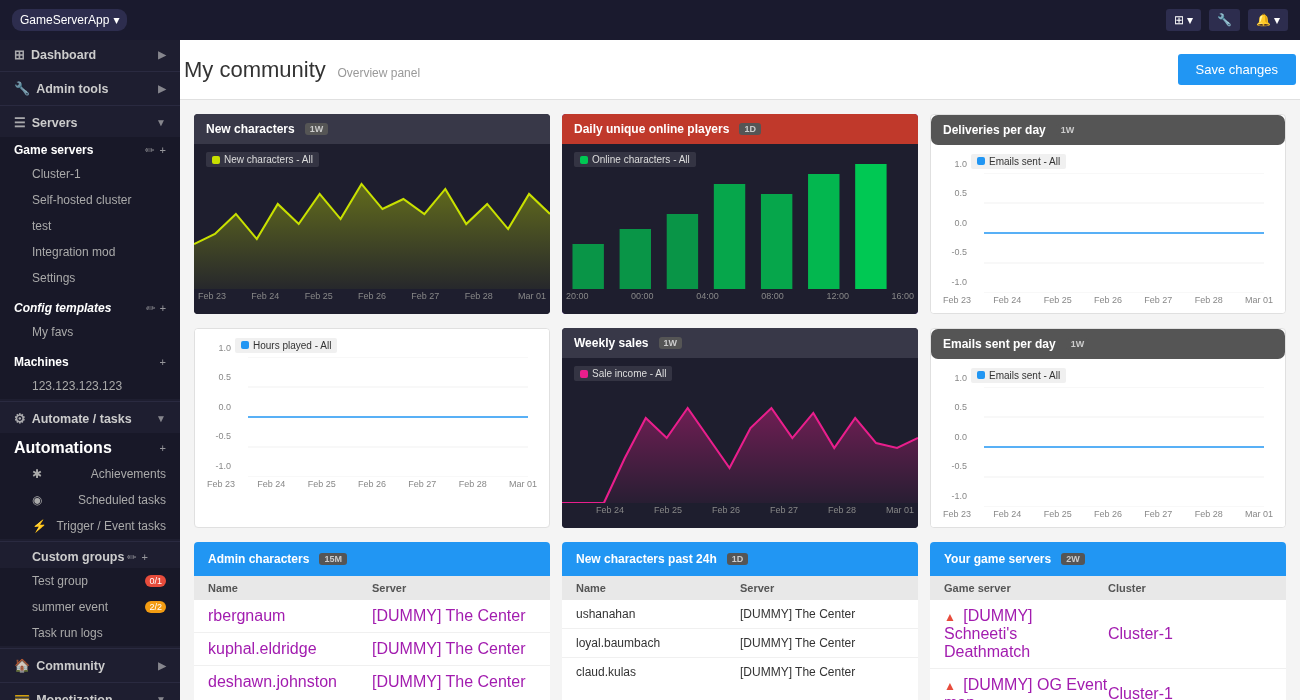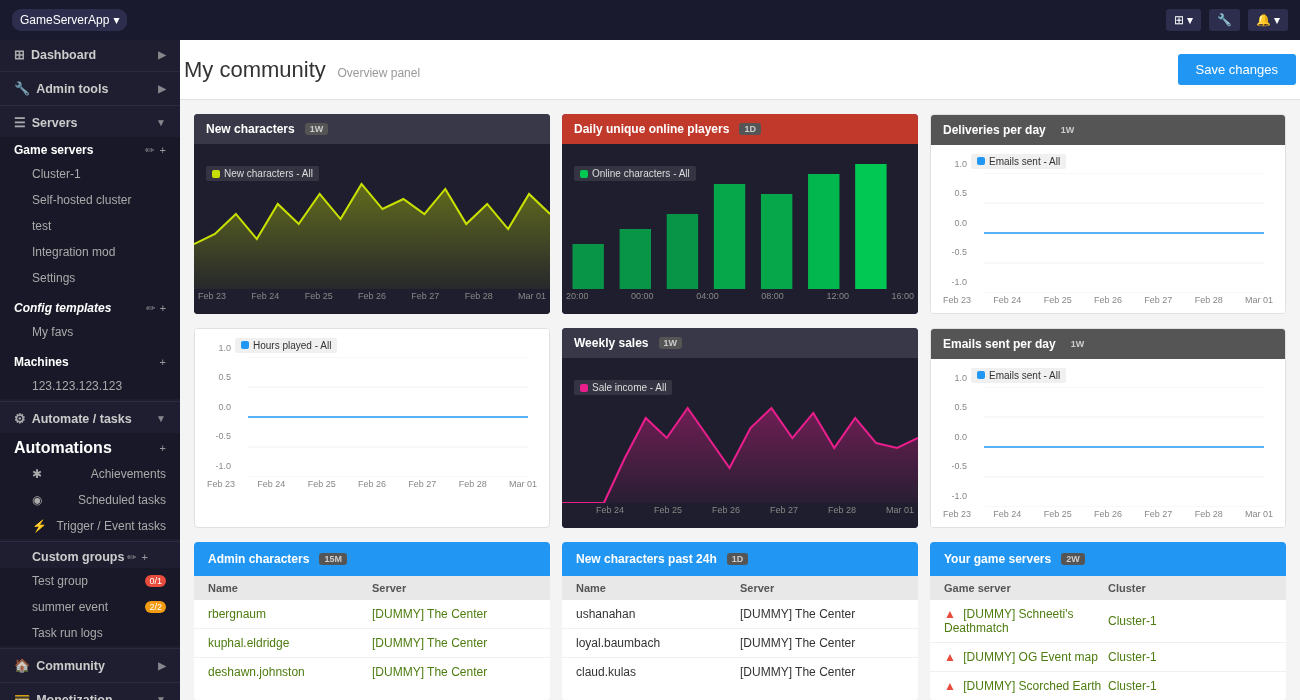--- a/index.html
+++ b/index.html
@@ -36,46 +36,46 @@
     
     .dashboard-grid { display: grid; grid-template-columns: 1fr 1fr 1fr; gap: 12px; padding: 14px; }
     .card { background: #2d2d3e; border-radius: 4px; overflow: hidden; }
     .card-header { padding: 8px 12px; display: flex; align-items: center; gap: 6px; font-size: 12px; font-weight: 600; color: #fff; }
     .card-header.dark { background: #383848; }
     .card-header.red { background: #c0392b; }
     .badge-period { background: #555; color: #ccc; font-size: 9px; padding: 1px 5px; border-radius: 3px; margin-left: 4px; }
 
     
     .chart-container { width: 100%; height: 170px; position: relative; background: #1e1e2e; }
-    .chart-label { position: absolute; top: 22px; left: 12px; background: rgba(255,255,255,0.1); color: #ddd; font-size: 10px; padding: 2px 6px; border-radius: 2px; display: flex; align-items: center; gap: 4px; }
+    .chart-label { position: absolute; top: 8px; left: 12px; background: rgba(255,255,255,0.1); color: #ddd; font-size: 10px; padding: 2px 6px; border-radius: 2px; display: flex; align-items: center; gap: 4px; }
     .chart-label-dot { width: 8px; height: 8px; border-radius: 2px; display: inline-block; }
 
     
     svg { display: block; }
 
     
     .table-card { background: #fff; border-radius: 4px; overflow: hidden; }
     .table-card-header { padding: 10px 14px; font-size: 12px; font-weight: 700; color: #fff; display: flex; align-items: center; gap: 6px; }
     .table-card-header.blue { background: #2196F3; }
     .table-header-row { display: flex; background: #e8e8e8; padding: 6px 14px; }
     .table-header-cell { font-size: 11px; font-weight: 700; color: #555; flex: 1; }
     .table-row { display: flex; padding: 7px 14px; border-bottom: 1px solid #f0f0f0; align-items: center; }
     .table-row:last-child { border-bottom: none; }
     .table-cell { flex: 1; font-size: 12px; color: #333; }
-    .table-cell a, .table-link { color: #4d7c0f; text-decoration: none; font-size: 12px; }
+    .table-cell a, .table-link { color: #a21caf; text-decoration: none; font-size: 16px; }
 
     
     .bottom-grid { display: grid; grid-template-columns: 1fr 1fr 1fr; gap: 12px; padding: 0 14px 14px; }
 
     
     .x-axis { display: flex; justify-content: space-between; padding: 2px 4px 0; background: #1e1e2e; }
     .x-axis span { font-size: 9px; color: #888; }
 
     .card-white { background: #fff; border: 1px solid #e0e0e0; border-radius: 4px; overflow: hidden; }
-    .card-white .card-header.dark { background: #555; }
+    .card-white .card-header.dark { background: #555; border-radius: 7px; }
 
     
     .sidebar::-webkit-scrollbar { width: 4px; }
     .sidebar::-webkit-scrollbar-thumb { background: #444; }
   </style>
 </head>
 <body>
 
 <div class="topbar">
   <div class="topbar-left">

